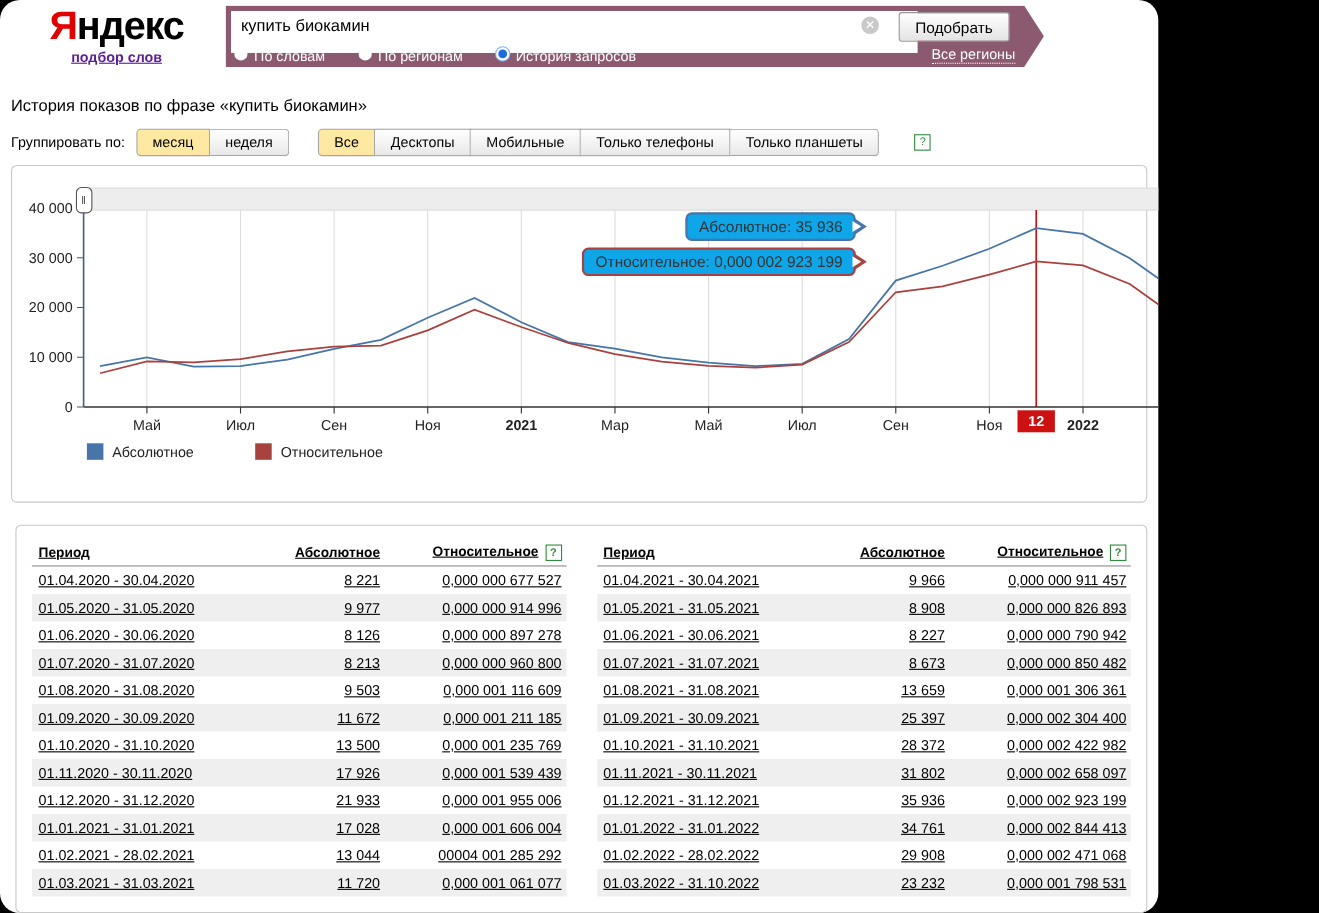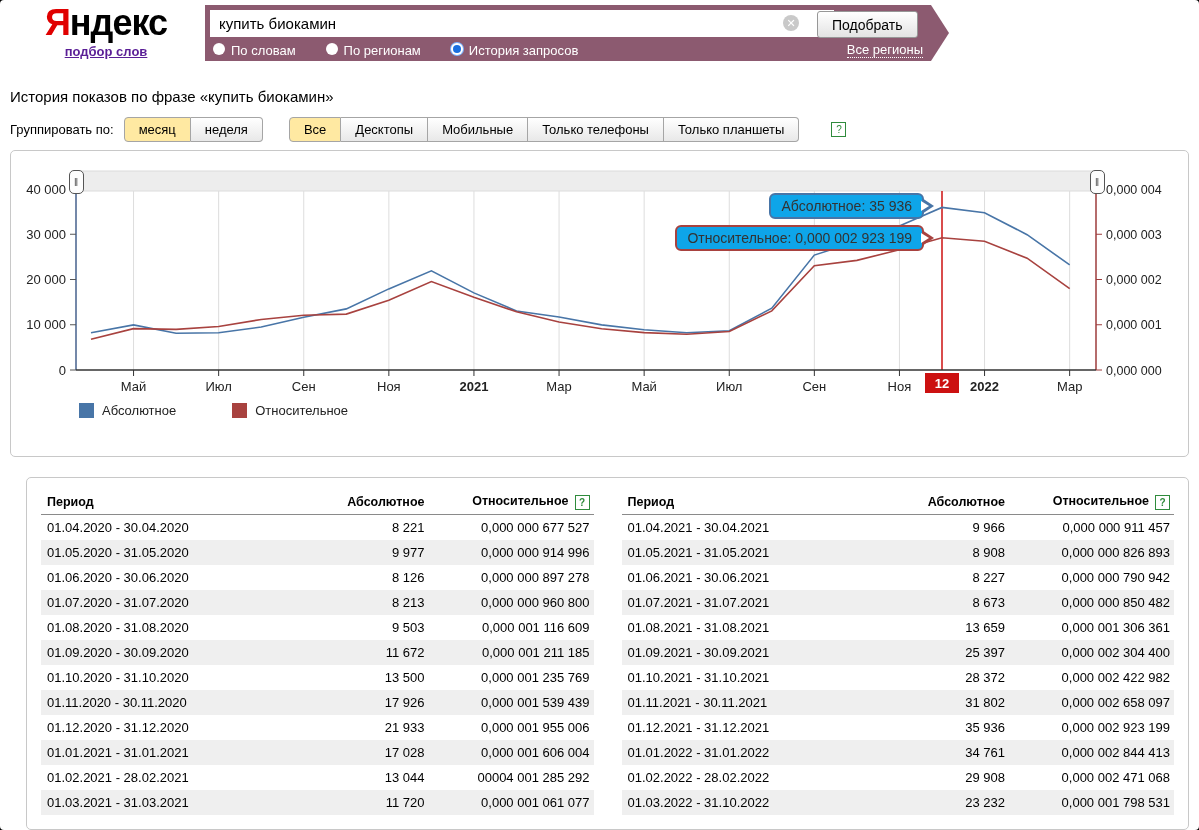--- a/index.html
+++ b/index.html
@@ -1,27 +1,27 @@
 <!DOCTYPE html>
 <html><head>
 <meta charset="utf-8">
 <style>
   html,body{margin:0;padding:0;background:#000;}
-  .screen{width:1199px;height:830px;background:#fff;border-radius:4px;overflow:hidden;
+  .screen{width:1053px;height:830px;background:#fff;border-radius:18px;overflow:hidden;
           position:relative;font-family:"Liberation Sans",sans-serif;color:#000;}
   
   .top{position:relative;height:72px;}
   .logo{position:absolute;left:26px;top:4px;width:160px;text-align:center;}
   .logo-word{font-size:36px;font-weight:bold;letter-spacing:-1px;line-height:38px;}
   .logo-ya{color:#e00000;}
   .logo-sub{display:inline-block;margin-top:2px;font-size:13px;font-weight:bold;color:#5a1e96;text-decoration:underline;cursor:pointer;}
   .banner{position:absolute;left:205px;top:5px;width:744px;height:56px;background:#8C5A70;
           clip-path:polygon(0 0,calc(100% - 18px) 0,100% 50%,calc(100% - 18px) 100%,0 100%);}
   .search-input{position:absolute;left:5px;top:5px;width:588px;height:25px;background:#fff;border:1px solid #fff;
-                font-size:15px;padding:0 26px 0 8px;font-family:"Liberation Sans",sans-serif;outline:none;}
+                font-size:15px;padding:0 26px 11px 8px;font-family:"Liberation Sans",sans-serif;outline:none;}
   .clear-btn{position:absolute;left:578px;top:10px;width:16px;height:16px;border-radius:50%;background:#c9c9c9;
              color:#fff;font-size:11px;line-height:16px;text-align:center;cursor:pointer;}
   .submit-btn{position:absolute;left:612px;top:6px;height:27px;padding:0 14px;font-size:14px;
               background:linear-gradient(#ffffff,#e3e3e3);border:1px solid #979797;border-radius:3px;cursor:pointer;
               font-family:"Liberation Sans",sans-serif;}
   .radio-row{position:absolute;left:8px;right:26px;top:36px;height:18px;display:flex;align-items:center;color:#fff;font-size:13px;}
   .radio-item{display:flex;align-items:flex-start;margin-right:30px;cursor:pointer;}
   .radio{width:12px;height:12px;border-radius:50%;background:#fff;margin-right:6px;position:relative;flex:none;}
   .radio.sel{background:#fff;box-shadow:0 0 0 1px #7db4ff;}
   .radio.sel::after{content:'';position:absolute;left:2px;top:2px;width:8px;height:8px;border-radius:50%;background:#1a6fe0;}
@@ -48,22 +48,22 @@
            white-space:nowrap;z-index:4;}
   .callout::after{content:'';position:absolute;right:-12px;top:50%;margin-top:-8px;width:0;height:0;
                   border-top:8px solid transparent;border-bottom:8px solid transparent;border-left-width:12px;border-left-style:solid;}
   .callout::before{content:'';position:absolute;right:-7px;top:50%;margin-top:-5px;width:0;height:0;z-index:1;
                   border-top:5px solid transparent;border-bottom:5px solid transparent;border-left:8px solid #fff;}
   .callout .ctext{color:#333;position:relative;z-index:2;}
   .legend{position:absolute;left:68px;top:252px;display:flex;font-size:13px;color:#222;}
   .legend-item{display:flex;align-items:center;margin-right:56px;}
   .legend-swatch{width:15px;height:15px;margin-right:8px;flex:none;}
   
-  .tables-box{margin:20px 10px 0 26px;border:1px solid #c8c8c8;border-radius:5px;padding:12px 14px 14px 14px;
-              display:grid;grid-template-columns:1fr 1fr;column-gap:28px;}
+  .tables-box{margin:20px 10px 0 14px;border:1px solid #c8c8c8;border-radius:5px;padding:12px 14px 14px 14px;
+              display:grid;grid-template-columns:1fr 1fr;column-gap:28px;text-decoration:underline;}
   .wtable{font-size:13px;}
   .trow{display:grid;grid-template-columns:1fr 115px 165px;align-items:center;height:25px;}
   .trow .c1{padding-left:6px;}
   .trow .c2,.trow .c3{text-align:right;padding-right:4px;}
   .trow.alt{background:#efefef;}
   .thead{font-weight:bold;font-size:12.5px;border-bottom:1px solid #8a8a8a;height:24px;}
 </style>
 </head>
 <body>
 

